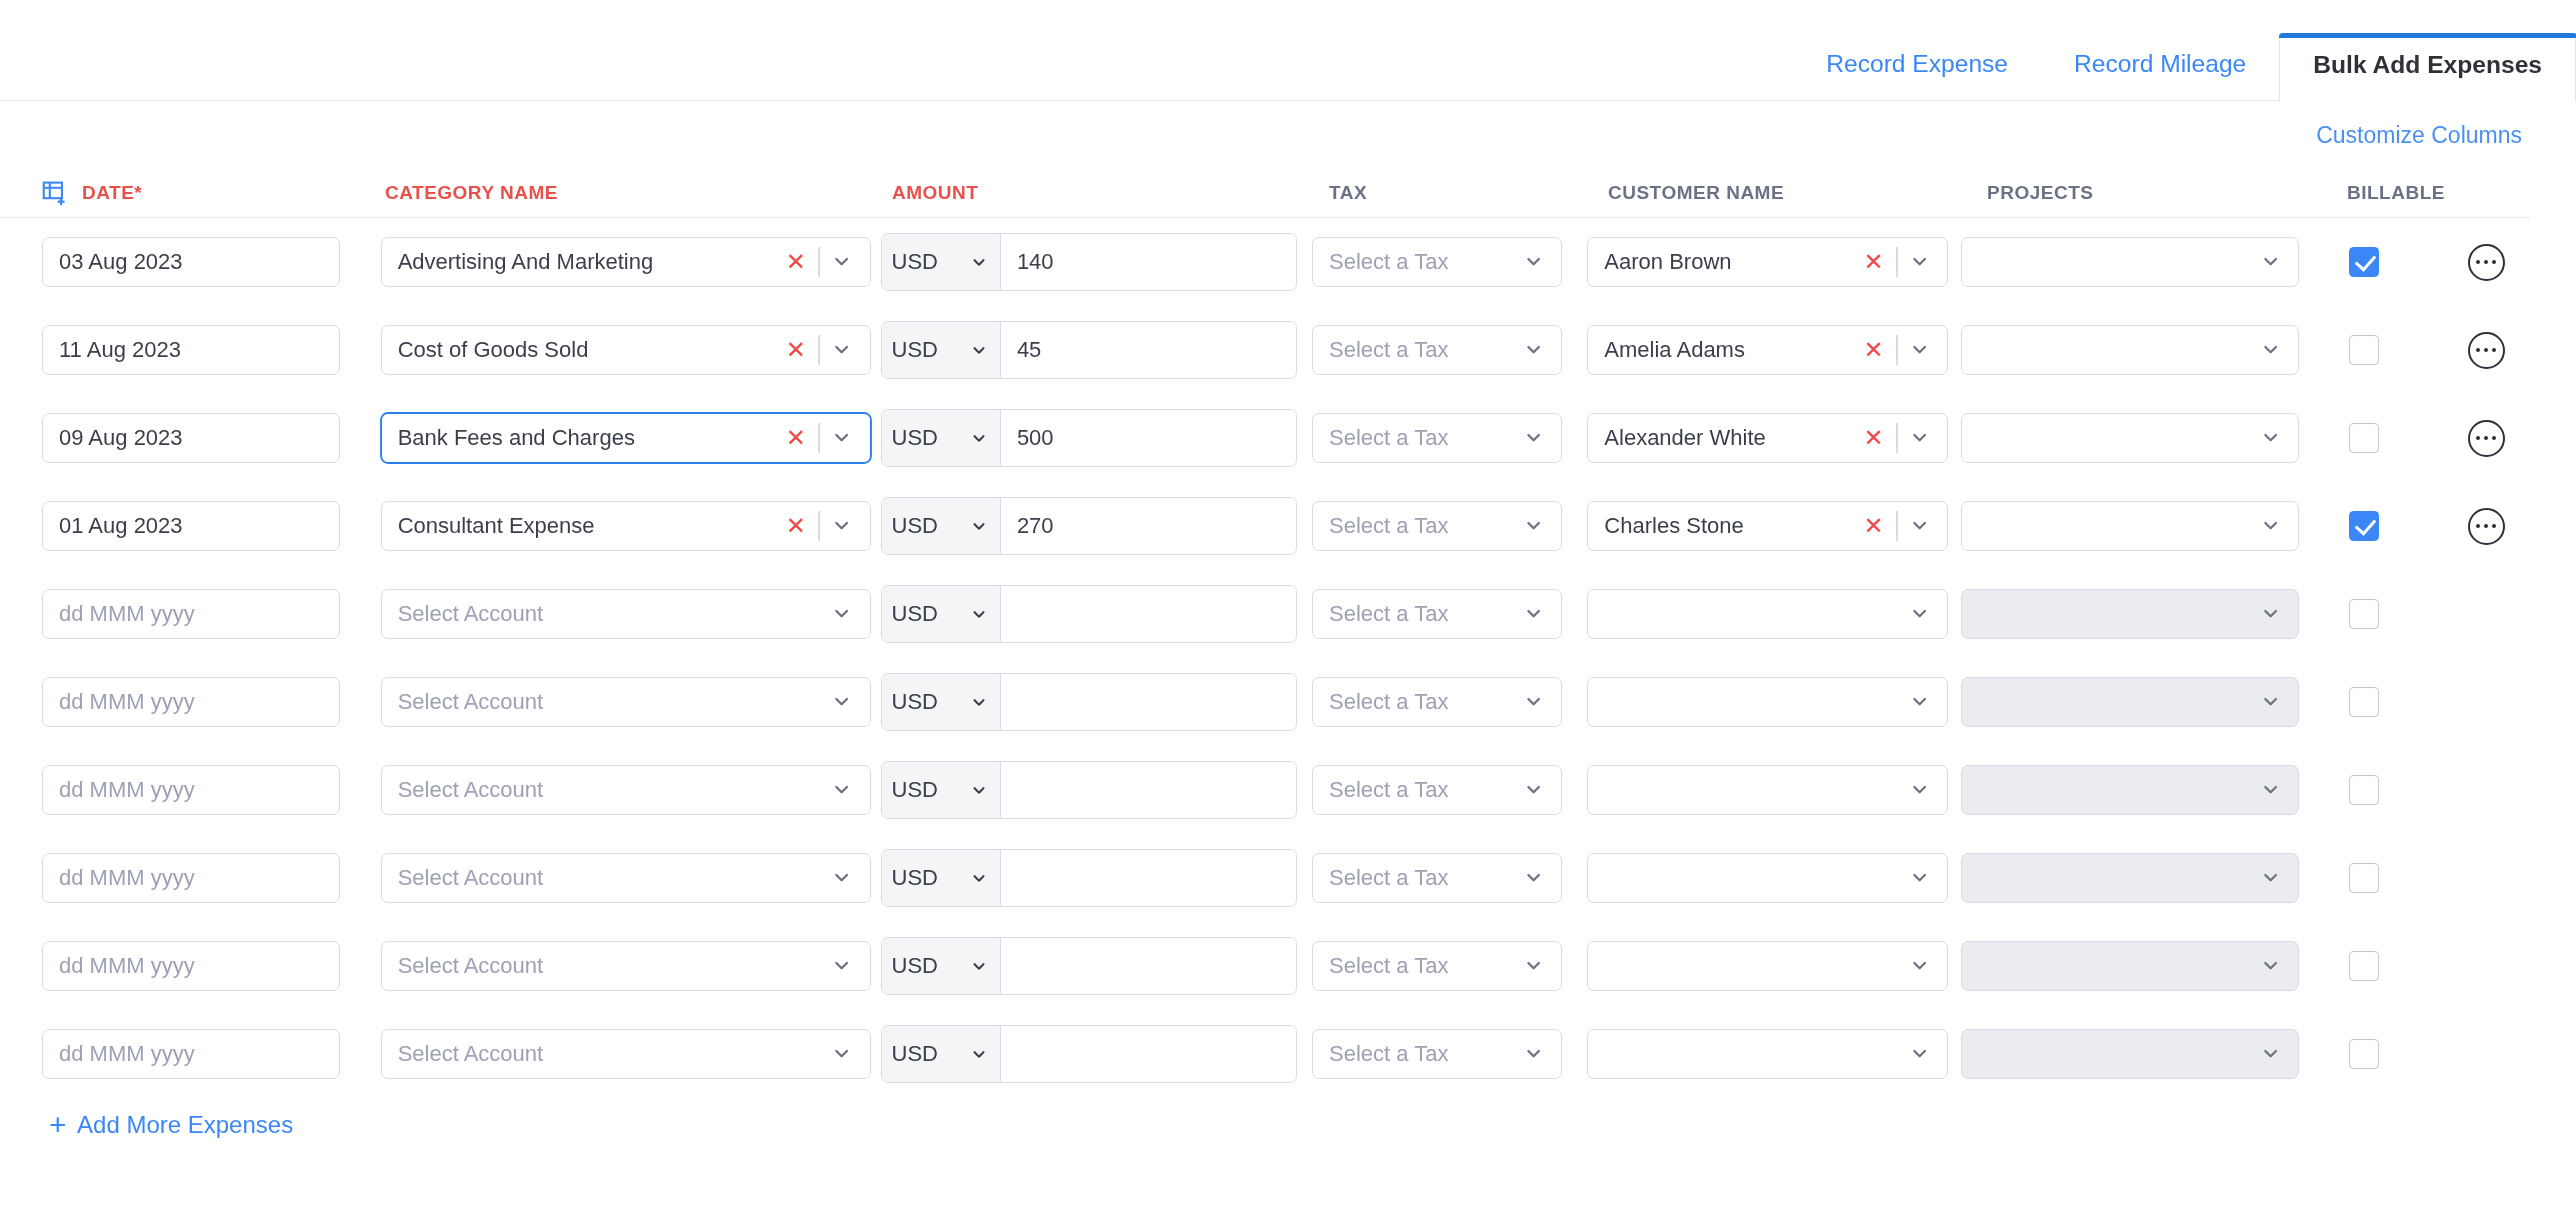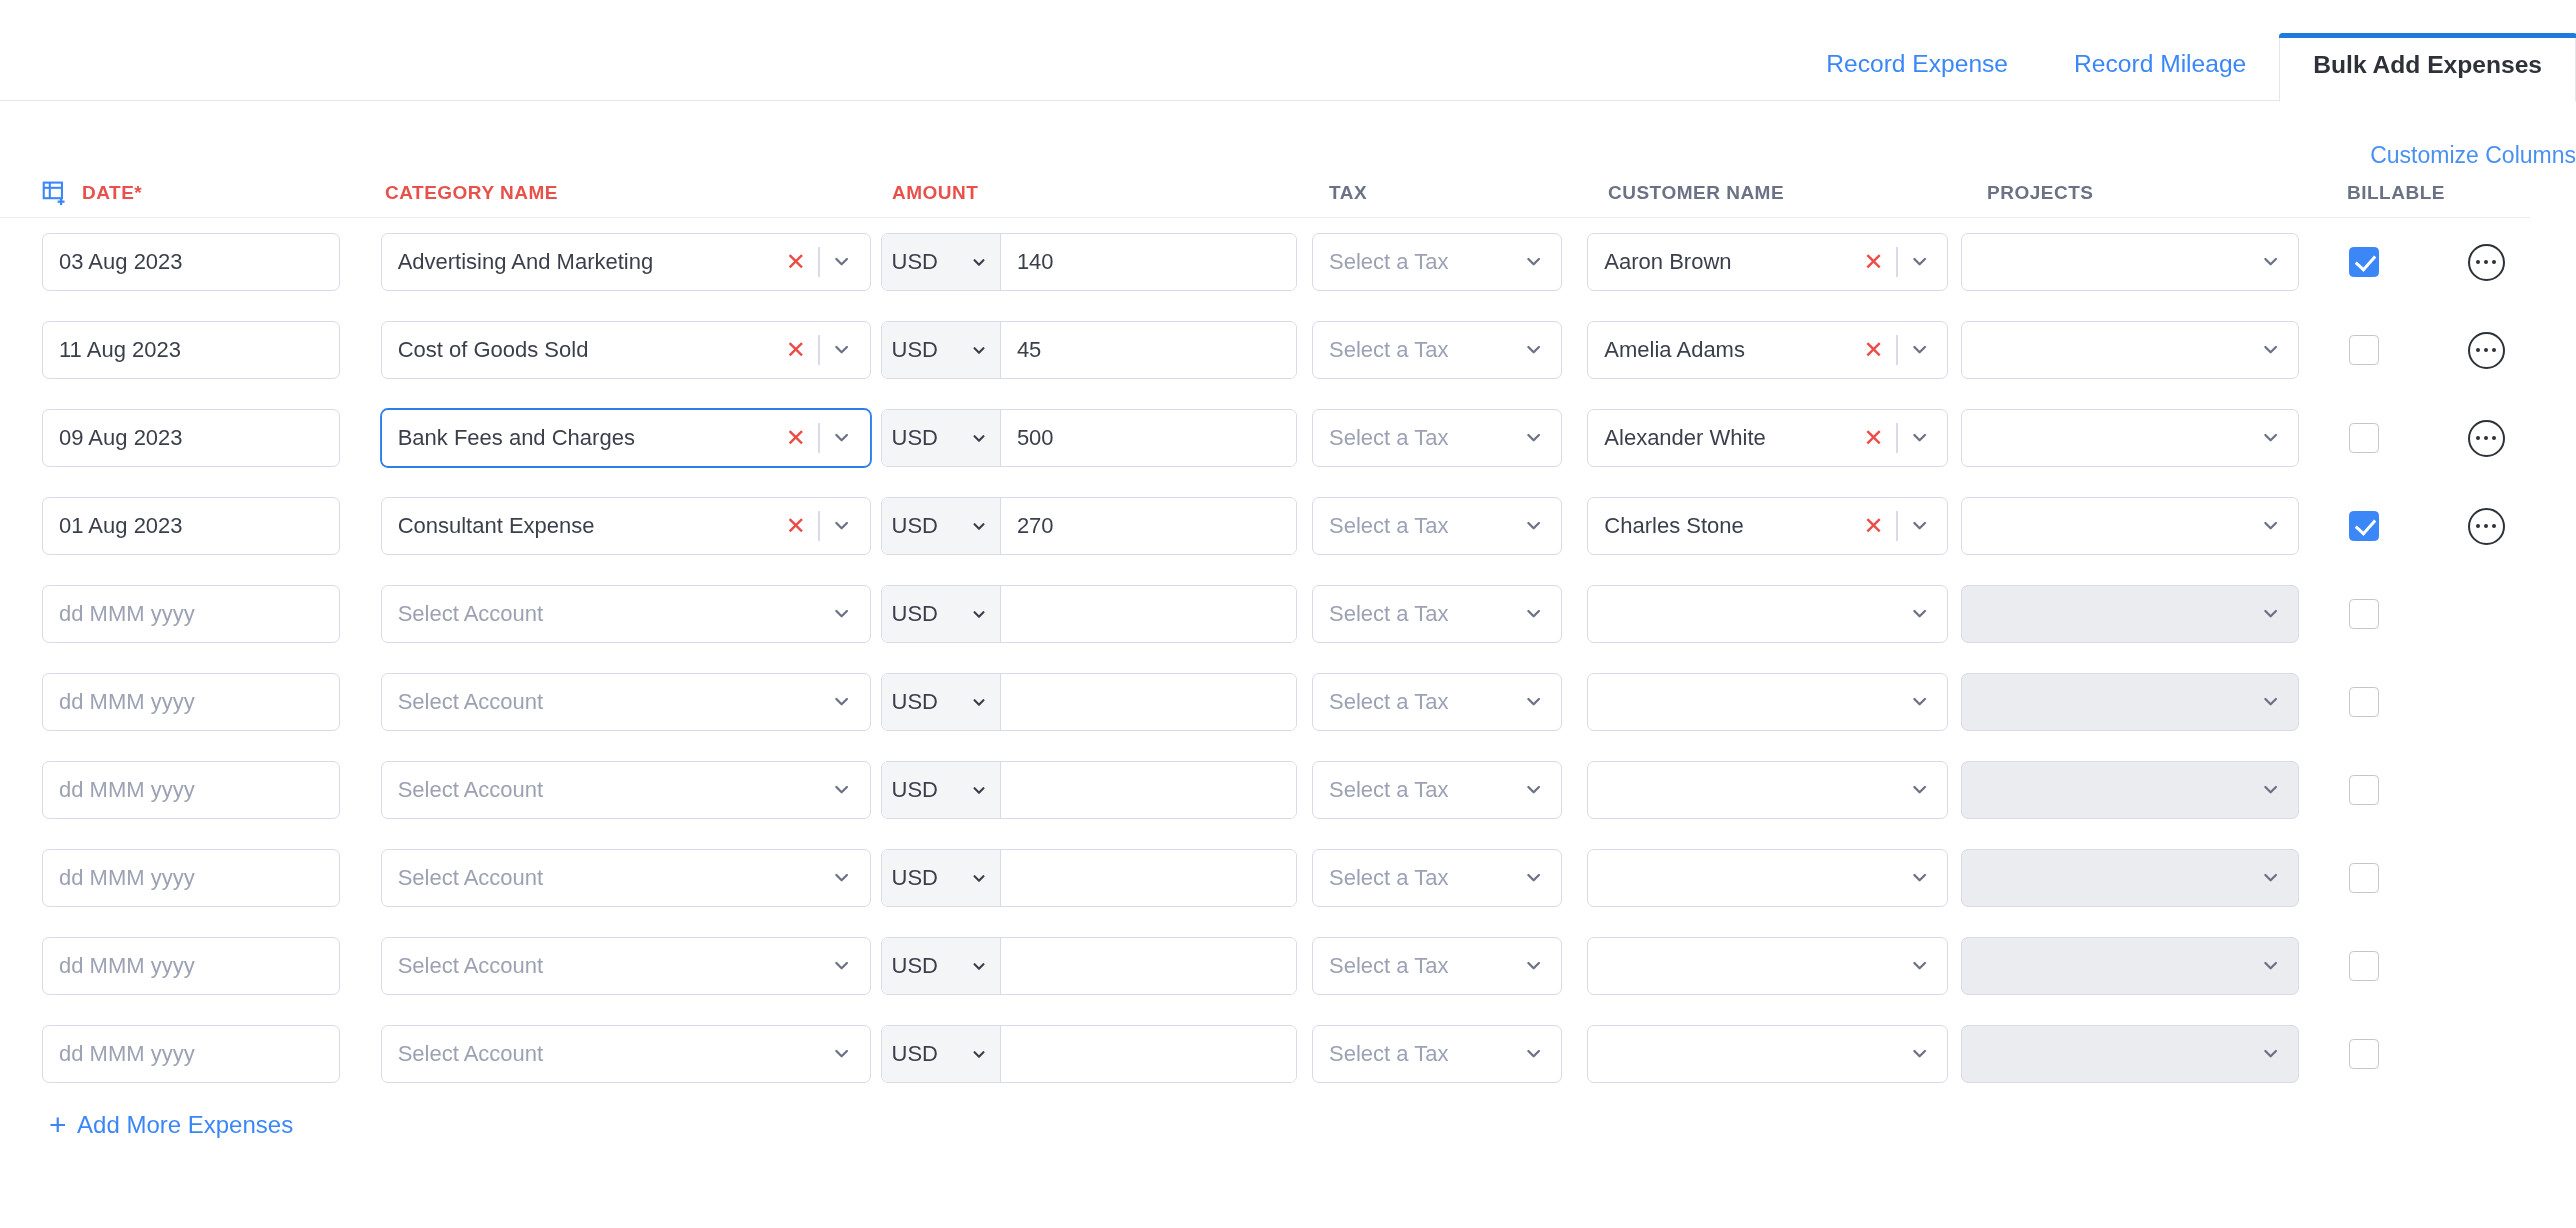--- a/index.html
+++ b/index.html
@@ -50,22 +50,23 @@
     left: -1.8px; right: -1.8px; top: -0.9px;
     height: 5.3px;
     background: #1f7ae0;
     border-radius: 3.5px 3.5px 0 0;
   }
 
   
   .customize-row {
     height: 68px;
     display: flex;
-    align-items: flex-end;
+    align-items: center;
     justify-content: flex-end;
+    padding-right: 54px;
   }
   .customize-link {
     font-size: 23px;
     color: #4a90f0;
     cursor: pointer;
   }
 
   
   .grid { padding: 0 0 0 0; }
 
@@ -104,21 +105,21 @@
   .row {
     display: flex;
     align-items: center;
     padding-left: 42px;
     padding-right: 42px;
     height: 88px;
   }
 
   
   .fld {
-    height: 58px;
+    height: 50px;
     border: 1.8px solid #d9daea;
     border-radius: 7px;
     background: #fff;
     display: flex;
     align-items: center;
     font-size: 22px;
     color: #3a3f4b;
     padding: 0 16px;
     position: relative;
     font-family: "Liberation Sans", sans-serif;

